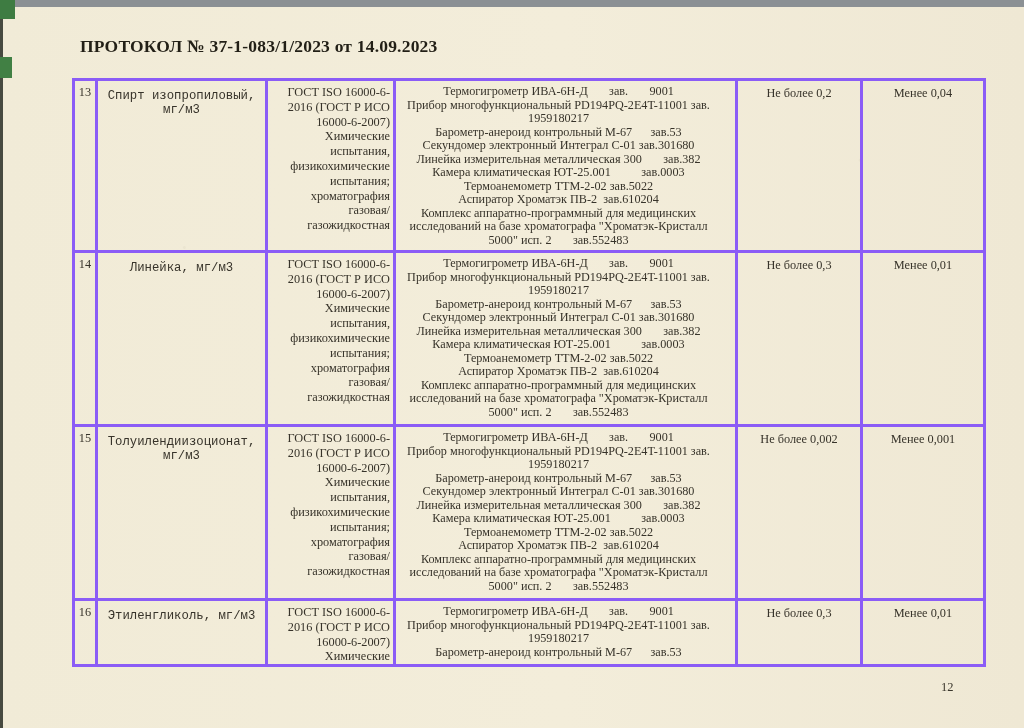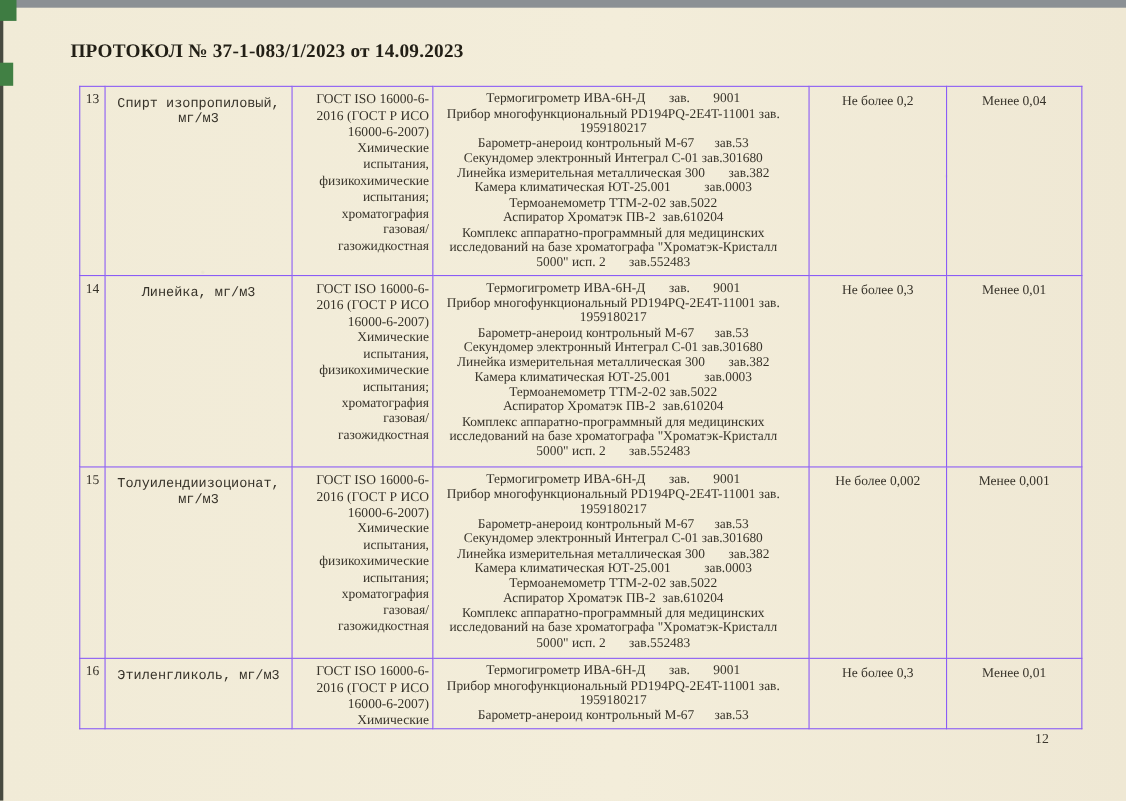--- a/index.html
+++ b/index.html
@@ -15,45 +15,45 @@
       radial-gradient(circle at 18% 34%, rgba(120,110,80,.05) 0 1px, transparent 2px),
       radial-gradient(circle at 63% 71%, rgba(120,110,80,.05) 0 1px, transparent 2px),
       radial-gradient(circle at 84% 22%, rgba(120,110,80,.05) 0 1px, transparent 2px),
       linear-gradient(to right, #f1ebd7 0%, #f3edda 55%, #efe8d4 100%);
   }
   .scan-band-top{position:absolute;top:0;left:0;width:1024px;height:7px;background:#8b9094;}
   .scan-edge-left{position:absolute;top:0;left:0;width:3px;height:728px;background:#474a40;}
   .green-mark-1{position:absolute;left:0;top:0;width:15px;height:19px;background:#3e7c42;}
   .green-mark-2{position:absolute;left:0;top:57px;width:12px;height:21px;background:#418044;}
   .title{
-    position:absolute;left:64px;top:36px;
+    position:absolute;left:80px;top:36px;
     font-size:17.5px;font-weight:bold;color:#221f16;letter-spacing:.2px;
     white-space:nowrap;
   }
   table.protocol{
     position:absolute;left:72px;top:78px;width:911px;
     border-collapse:collapse;table-layout:fixed;
   }
   td{
-    border:1px solid #8b5cf6;
+    border:3px solid #8b5cf6;
     vertical-align:top;text-align:center;
     color:#37332a;font-size:12.3px;line-height:14px;
     padding:3px 3px 0 3px;overflow:hidden;
   }
   tr.r-tall1{height:172px;}
   tr.r-tall2{height:174px;}
   tr.r-tall3{height:174px;}
   tr.r-cut{height:61px;margin-top:27px;}
   td.num-cell{padding-top:4px;}
   td.substance-cell{padding-top:8px;font-family:Liberation Mono, monospace;}
   td.method-cell{white-space:pre-wrap;line-height:14.8px;padding-top:4px;text-align:right;}
   td.equipment-cell{white-space:pre-wrap;font-size:12.2px;line-height:13.5px;padding-top:4px;padding-left:2px;padding-right:16px;}
   td.norm-cell, td.result-cell{padding-top:5px;}
   .page-number{
-    position:absolute;left:941px;top:664px;
+    position:absolute;left:941px;top:680px;
     font-size:12.5px;color:#3a362c;
   }
 </style>
 </head>
 <body>
 
 <div class="paper"></div>
 <div class="scan-band-top"></div>
 <div class="scan-edge-left"></div>
 <div class="green-mark-1"></div>

